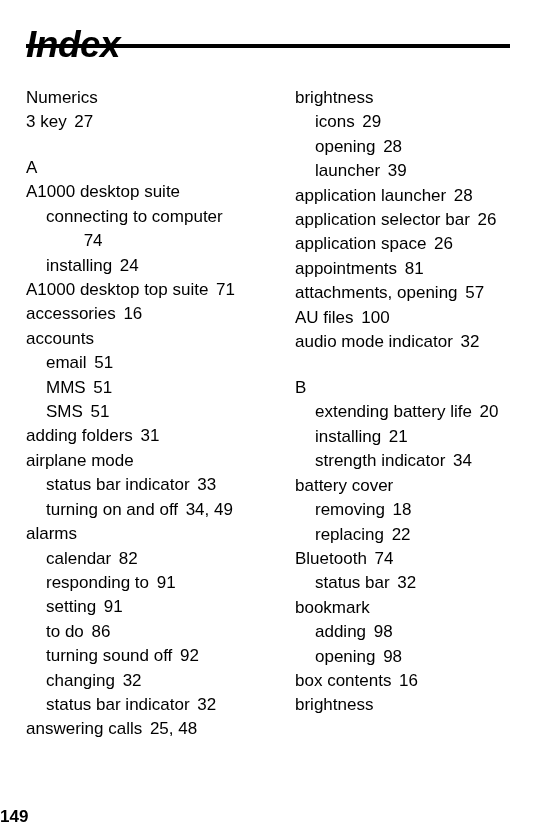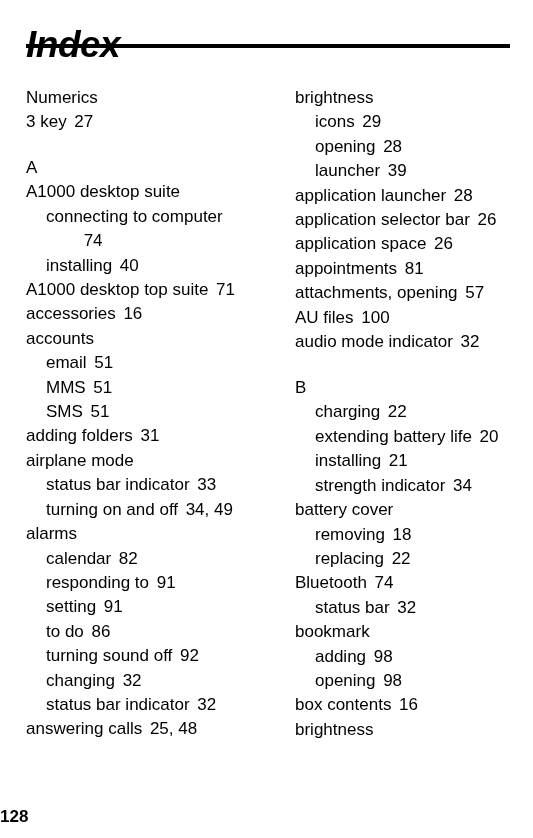--- a/index.html
+++ b/index.html
@@ -103,21 +103,21 @@
   <div class="title-rule"></div>
 
   <div class="columns">
     <div class="column left" id="col-left">
         <div class="section-head">Numerics</div>
         <div class="entry level-0"><span>3 key</span><span class="locator">27</span></div>
         <div class="section-head spaced">A</div>
         <div class="entry level-0"><span>A1000 desktop suite</span></div>
         <div class="entry level-1"><span>connecting to computer</span></div>
         <div class="entry level-2"><span class="locator">74</span></div>
-        <div class="entry level-1"><span>installing</span><span class="locator">40</span></div>
+        <div class="entry level-1"><span>installing</span><span class="locator">24</span></div>
         <div class="entry level-0"><span>A1000 desktop top suite</span><span class="locator">71</span></div>
         <div class="entry level-0"><span>accessories</span><span class="locator">16</span></div>
         <div class="entry level-0"><span>accounts</span></div>
         <div class="entry level-1"><span>email</span><span class="locator">51</span></div>
         <div class="entry level-1"><span>MMS</span><span class="locator">51</span></div>
         <div class="entry level-1"><span>SMS</span><span class="locator">51</span></div>
         <div class="entry level-0"><span>adding folders</span><span class="locator">31</span></div>
         <div class="entry level-0"><span>airplane mode</span></div>
         <div class="entry level-1"><span>status bar indicator</span><span class="locator">33</span></div>
         <div class="entry level-1"><span>turning on and off</span><span class="locator">34, 49</span></div>
@@ -137,32 +137,31 @@
         <div class="entry level-1"><span>opening</span><span class="locator">28</span></div>
         <div class="entry level-1"><span>launcher</span><span class="locator">39</span></div>
         <div class="entry level-0"><span>application launcher</span><span class="locator">28</span></div>
         <div class="entry level-0"><span>application selector bar</span><span class="locator">26</span></div>
         <div class="entry level-0"><span>application space</span><span class="locator">26</span></div>
         <div class="entry level-0"><span>appointments</span><span class="locator">81</span></div>
         <div class="entry level-0"><span>attachments, opening</span><span class="locator">57</span></div>
         <div class="entry level-0"><span>AU files</span><span class="locator">100</span></div>
         <div class="entry level-0"><span>audio mode indicator</span><span class="locator">32</span></div>
         <div class="section-head spaced">B</div>
-        <div class="entry level-1"><span>charging</span><span class="locator">22</span></div>
         <div class="entry level-1"><span>extending battery life</span><span class="locator">20</span></div>
         <div class="entry level-1"><span>installing</span><span class="locator">21</span></div>
         <div class="entry level-1"><span>strength indicator</span><span class="locator">34</span></div>
         <div class="entry level-0"><span>battery cover</span></div>
         <div class="entry level-1"><span>removing</span><span class="locator">18</span></div>
         <div class="entry level-1"><span>replacing</span><span class="locator">22</span></div>
         <div class="entry level-0"><span>Bluetooth</span><span class="locator">74</span></div>
         <div class="entry level-1"><span>status bar</span><span class="locator">32</span></div>
         <div class="entry level-0"><span>bookmark</span></div>
         <div class="entry level-1"><span>adding</span><span class="locator">98</span></div>
         <div class="entry level-1"><span>opening</span><span class="locator">98</span></div>
         <div class="entry level-0"><span>box contents</span><span class="locator">16</span></div>
         <div class="entry level-0"><span>brightness</span></div>
       </div>
   </div>
 
-  <div class="folio">128</div>
+  <div class="folio">149</div>
 
 </div>
 
 </body></html>

